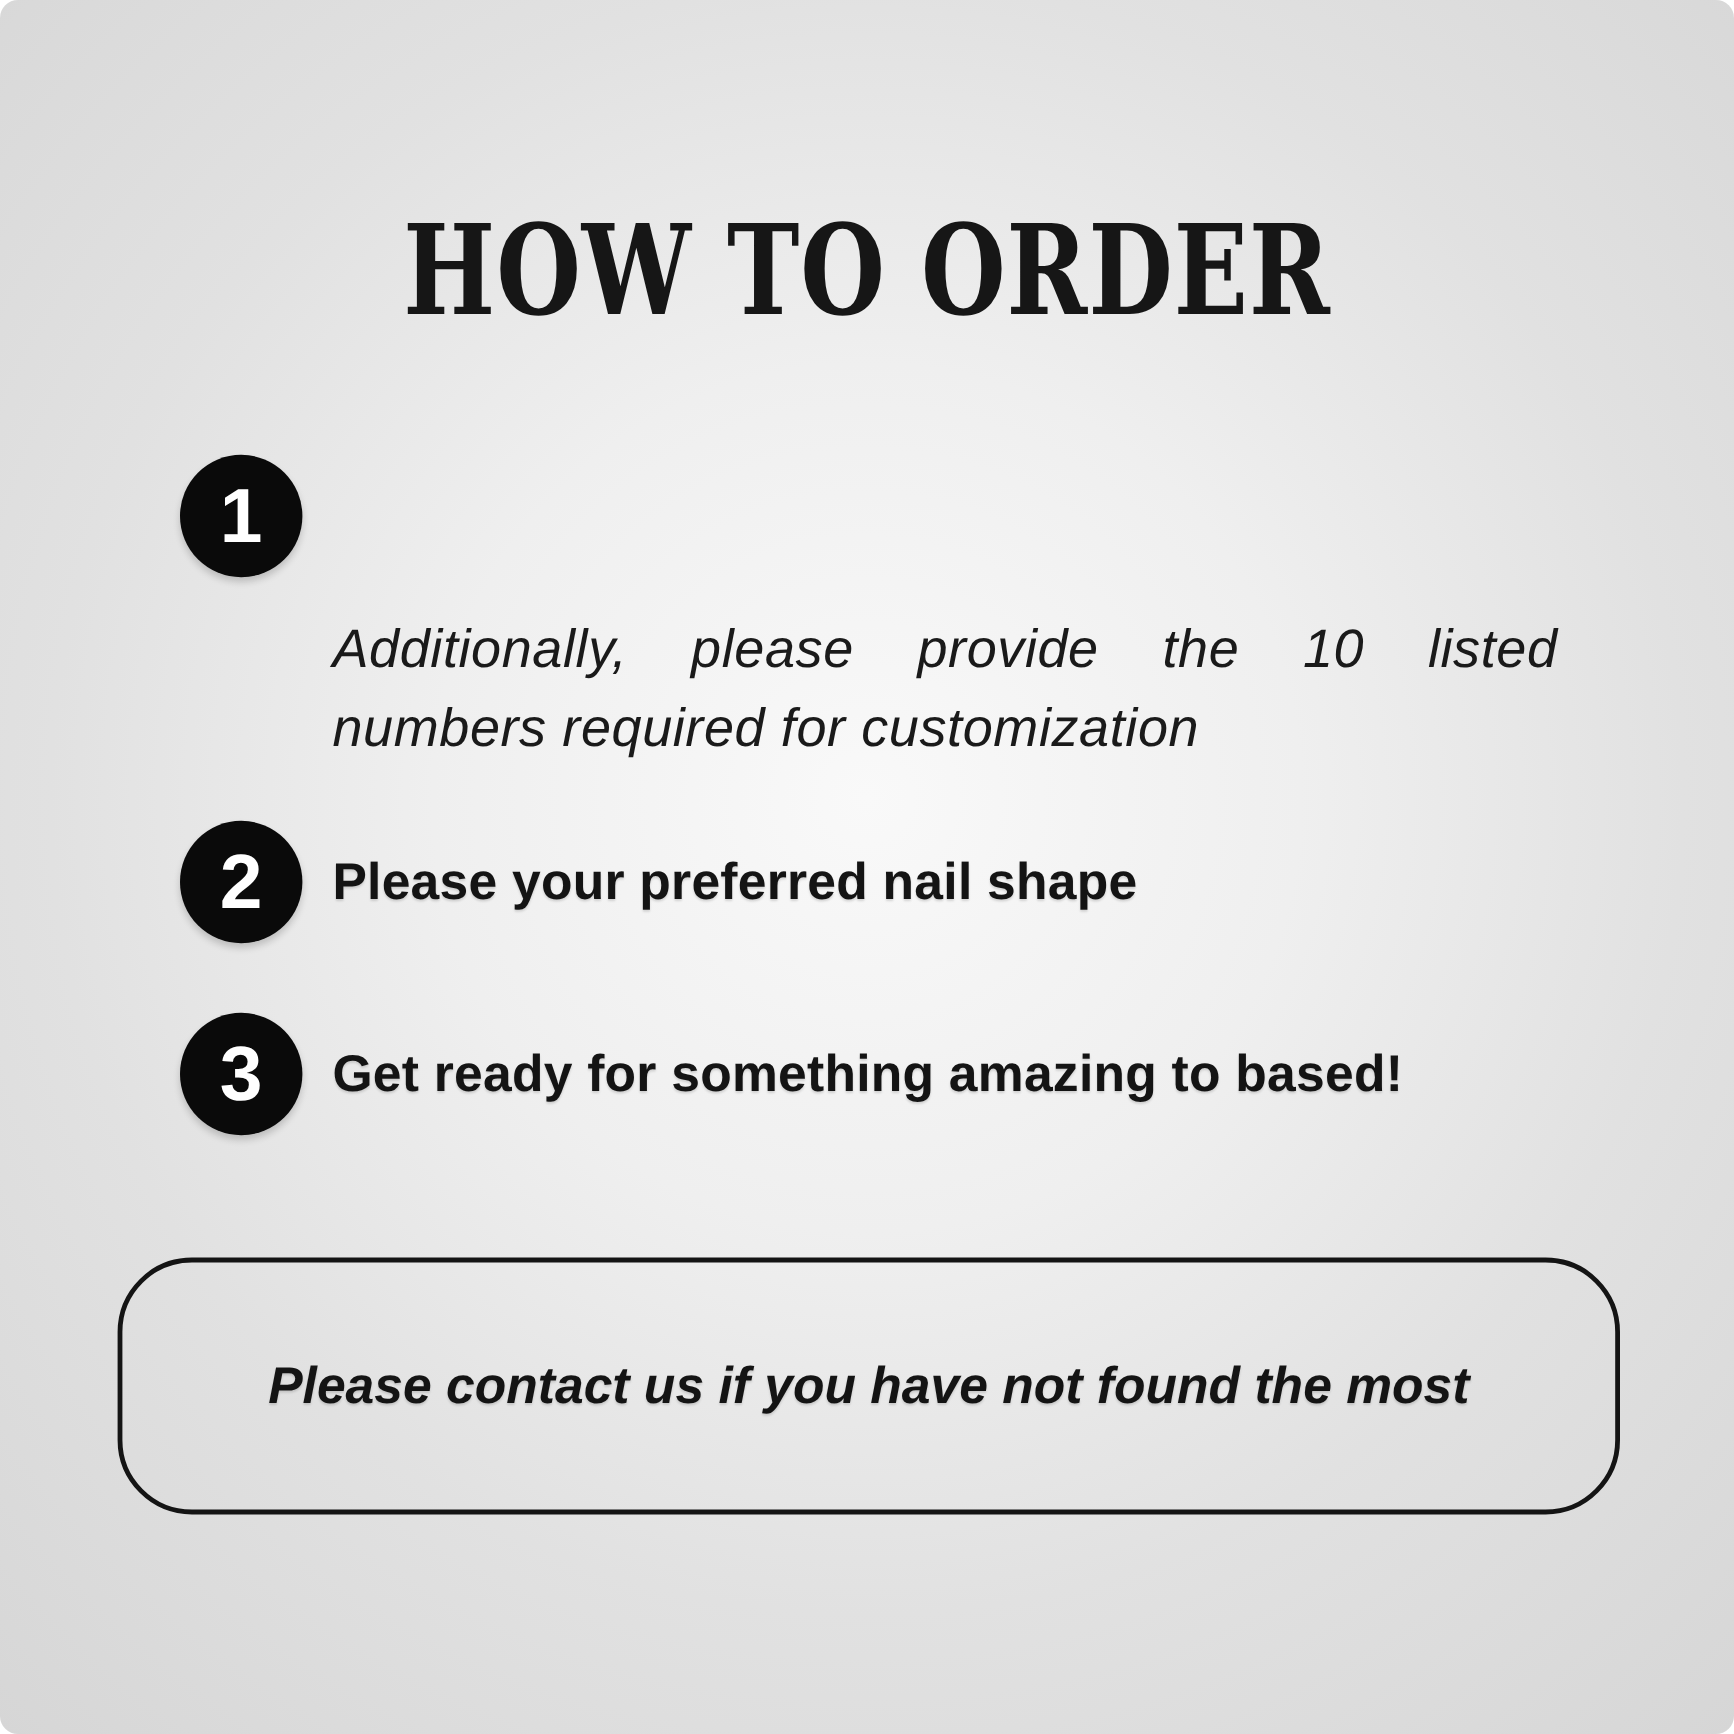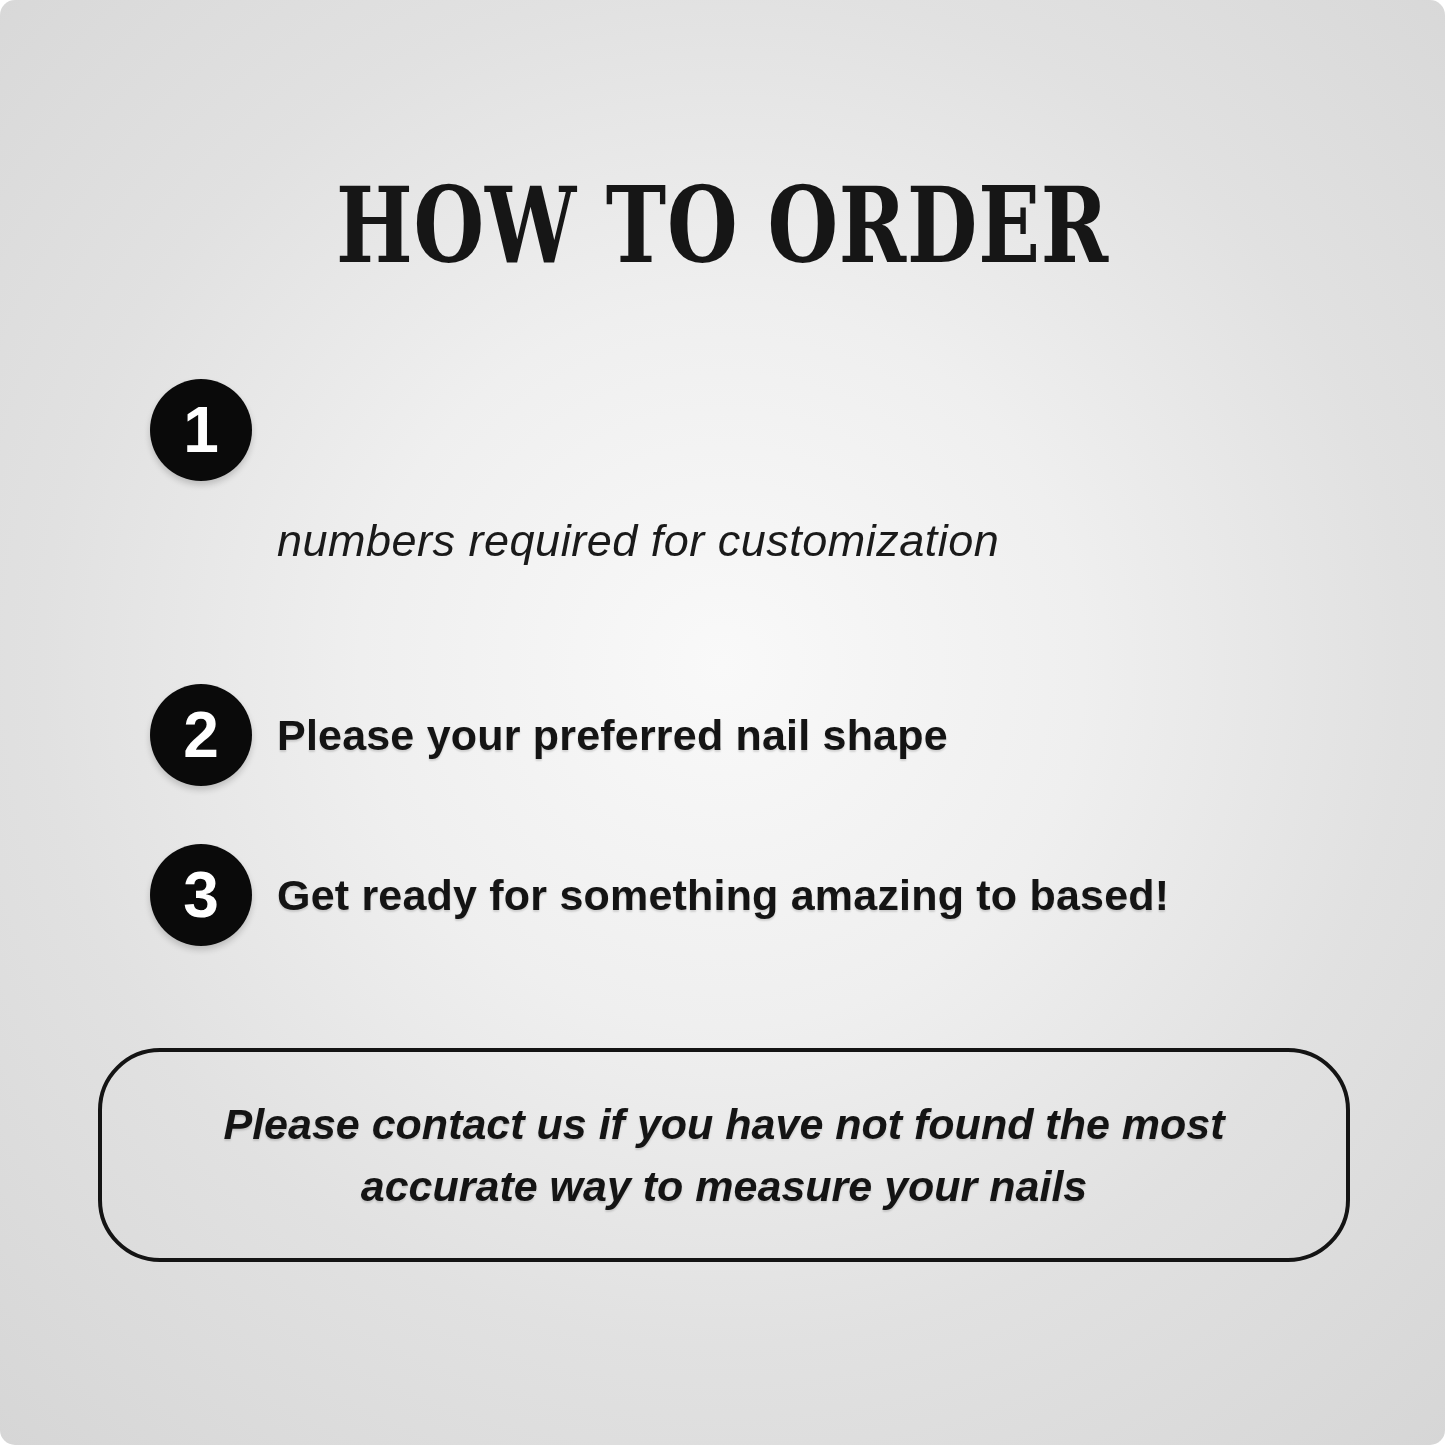--- a/index.html
+++ b/index.html
@@ -114,20 +114,21 @@
 
   <h1 class="title">HOW TO ORDER</h1>
 
   <div class="step step-1">
     <div class="badge">
       <span>1</span>
     </div>
   </div>
 
   <div class="note">
+    <div class="justify-line">Additionally, please provide the 10 listed</div>
     <div>numbers required for customization</div>
   </div>
 
   <div class="step step-2">
     <div class="badge">
       <span>2</span>
     </div>
     <div class="step-text">
       <div>Please your preferred nail shape</div>
     </div>
@@ -137,16 +138,15 @@
     <div class="badge">
       <span>3</span>
     </div>
     <div class="step-text">
       <div>Get ready for something amazing to based!</div>
     </div>
   </div>
 
   <div class="contact-box">
     <div>Please contact us if you have not found the most</div>
-    <div>accurate way to measure your nails</div>
   </div>
 
 </div>
 
 </body></html>

